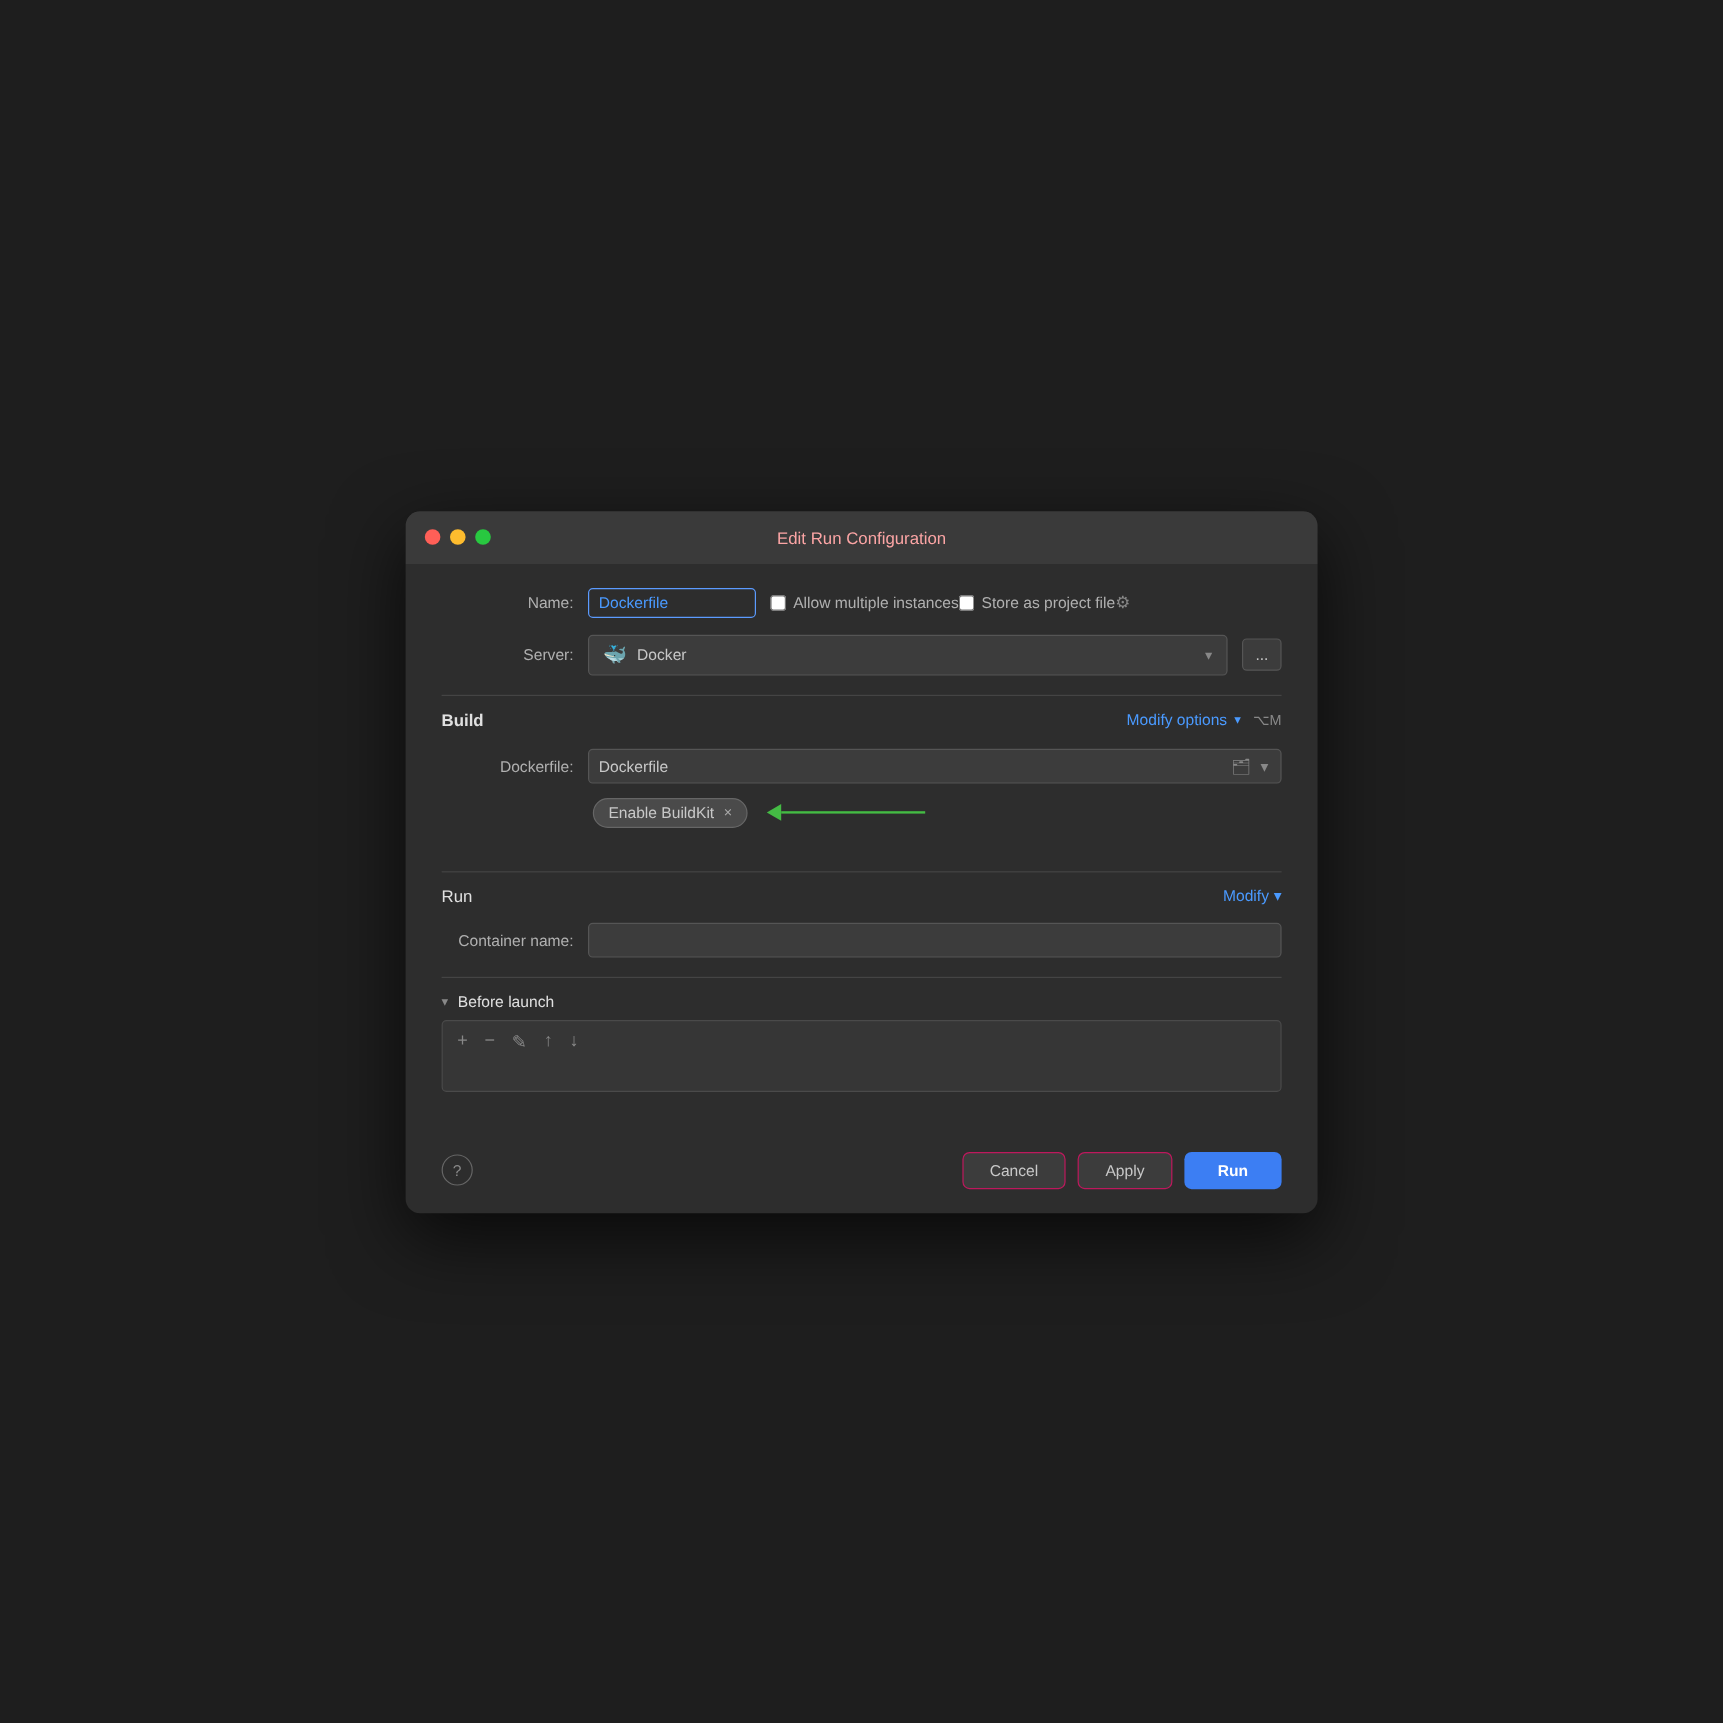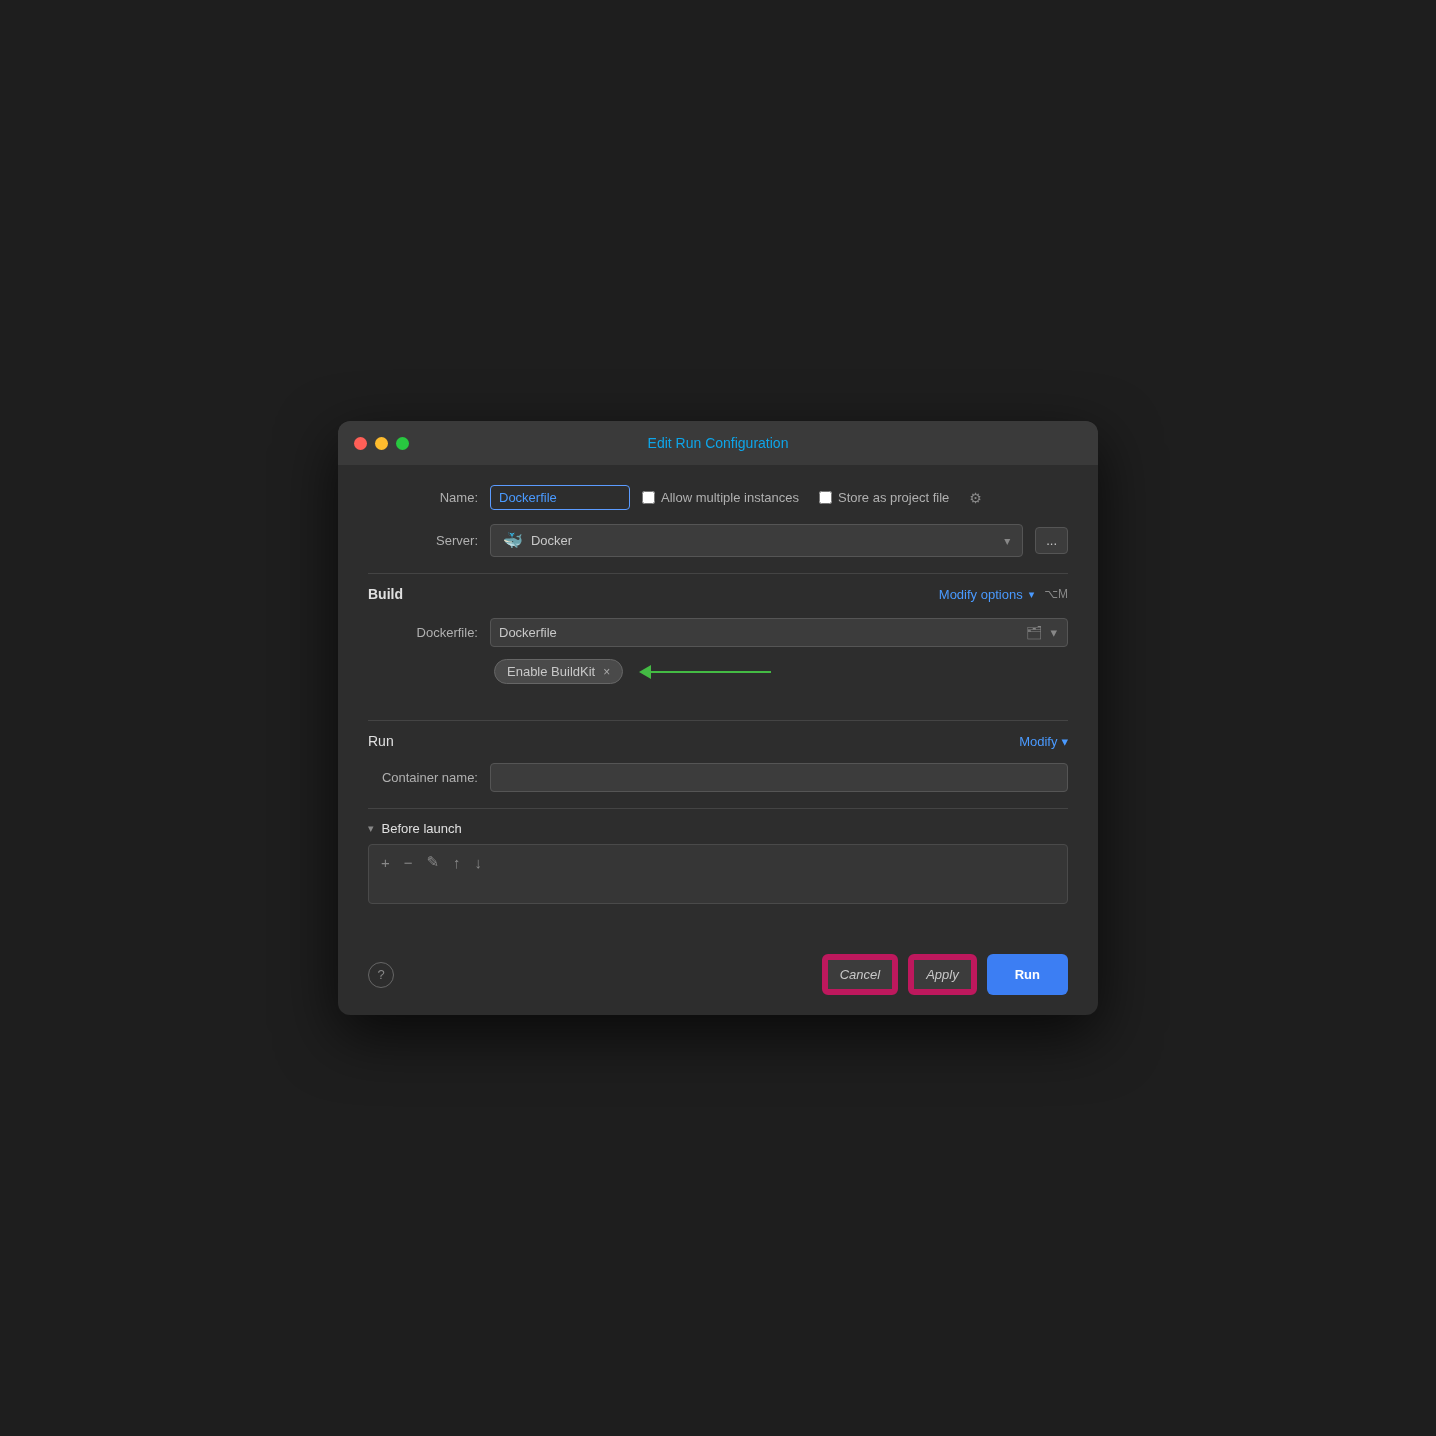--- a/index.html
+++ b/index.html
@@ -42,21 +42,21 @@
     .tb-btn {
       width: 13px;
       height: 13px;
       border-radius: 50%;
     }
     .tb-btn.close { background: #ff5f57; }
     .tb-btn.minimize { background: #febc2e; }
     .tb-btn.maximize { background: #28c840; }
 
     .title-bar-title {
-      color: #0ea5e9;
+      color: #fca5a5;
       font-size: 14px;
       font-weight: 500;
     }
 
     .dialog-body {
       padding: 20px 30px;
     }
 
     .row {
       display: flex;
@@ -78,21 +78,20 @@
       border-radius: 4px;
       color: #4a9aff;
       font-size: 13px;
       padding: 4px 8px;
       outline: none;
       width: 140px;
     }
 
     .checkbox-group {
       display: flex;
-      gap: 20px;
       flex: 1;
     }
 
     .checkbox-item {
       display: flex;
       align-items: center;
       gap: 6px;
       color: #b0b0b0;
       font-size: 13px;
     }
@@ -380,27 +379,26 @@
       cursor: pointer;
     }
 
     .footer-buttons {
       display: flex;
       gap: 10px;
     }
 
     .btn-cancel, .btn-apply {
       background: #3c3c3c;
-      border: 6px solid #be185d;
+      border: 1px solid #be185d;
       border-radius: 6px;
       color: #c8c8c8;
       font-size: 13px;
-      padding: 7px 12px;
-      cursor: pointer;
-      font-style: italic;
+      padding: 7px 22px;
+      cursor: pointer;
     }
 
     .btn-run {
       background: #3c7ef3;
       border: none;
       border-radius: 6px;
       color: #fff;
       font-size: 13px;
       font-weight: 600;
       padding: 7px 28px;

